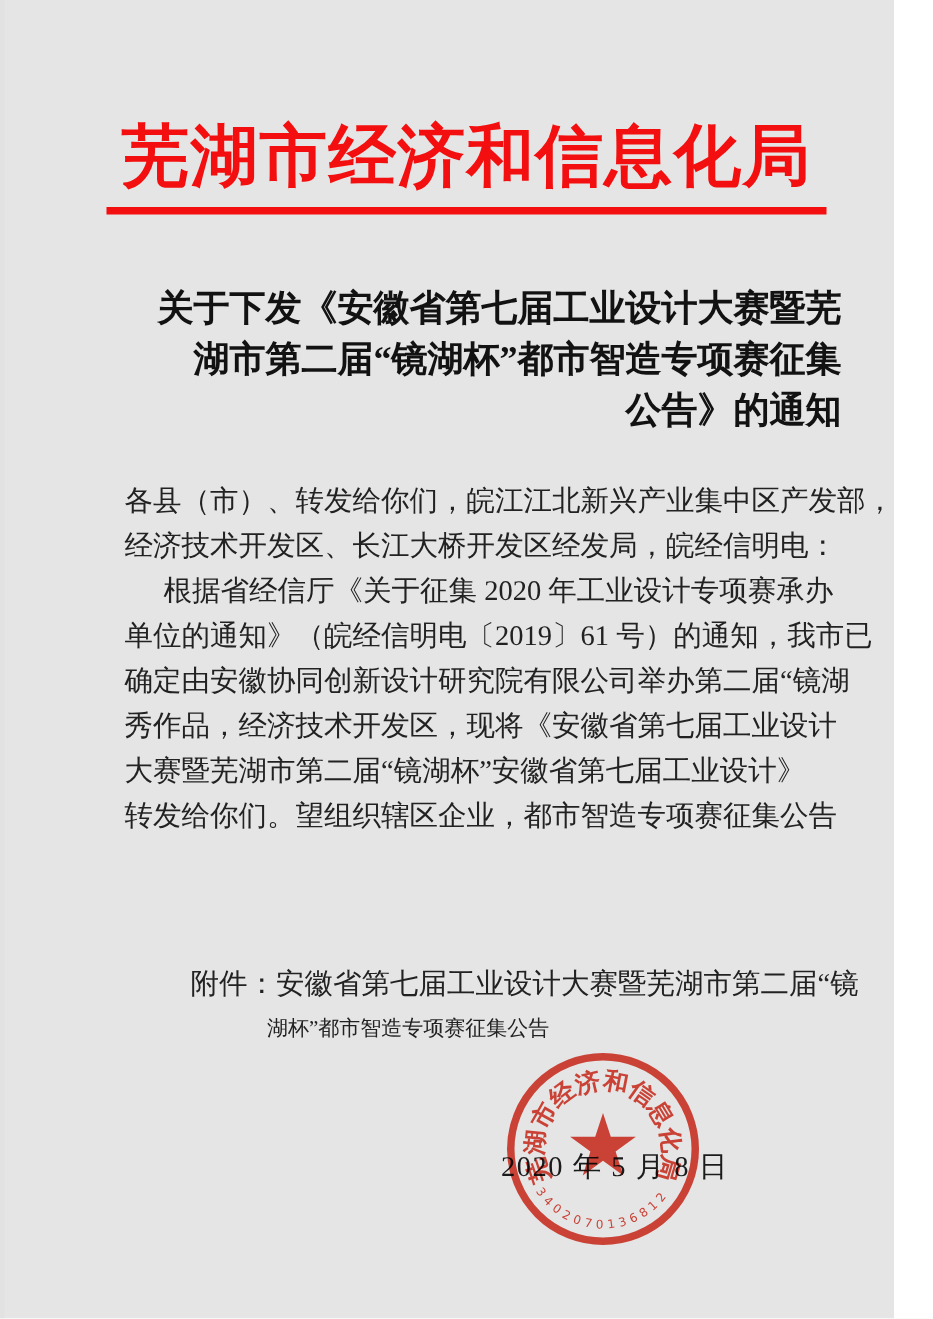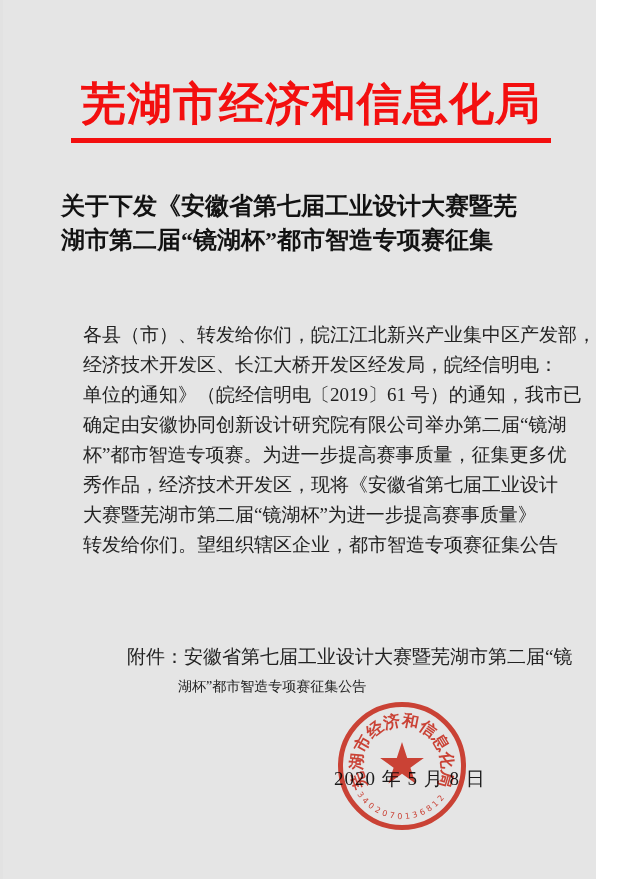--- a/index.html
+++ b/index.html
@@ -22,21 +22,21 @@
     color:#f30f0f;
     white-space:nowrap;
   }
   .red-rule {
     position:absolute; left:71px; top:138px;
     width:480px; height:5px;
     background:#f30f0f;
   }
   .doc-title {
     position:absolute; left:61px; top:189px; width:500px;
-    text-align:left;
+    text-align:right;
     font-size:24px; line-height:34px; font-weight:bold;
     color:#121212;
   }
   .body-block {
     position:absolute; left:83px; top:320px; width:462px;
     font-size:19px; line-height:30px;
     color:#222222;
   }
   .body-line { white-space:nowrap; }
   .body-line.indent { padding-left:26px; }
@@ -67,30 +67,31 @@
 <div class="page">
   <div class="scan-edge"></div>
 
   <div class="agency-header">芜湖市经济和信息化局</div>
 
   <div class="red-rule"></div>
 
   <div class="doc-title">
     <div class="title-line">关于下发《安徽省第七届工业设计大赛暨芜</div>
     <div class="title-line">湖市第二届“镜湖杯”都市智造专项赛征集</div>
+    <div class="title-line">公告》的通知</div>
   </div>
 
   <div class="body-block">
     <div class="body-line">各县（市）、转发给你们，皖江江北新兴产业集中区产发部，</div>
     <div class="body-line">经济技术开发区、长江大桥开发区经发局，皖经信明电：</div>
+    <div class="body-line indent">根据省经信厅《关于征集 2020 年工业设计专项赛承办</div>
     <div class="body-line">单位的通知》（皖经信明电〔2019〕61 号）的通知，我市已</div>
     <div class="body-line">确定由安徽协同创新设计研究院有限公司举办第二届“镜湖</div>
-    <div class="body-line">杯”都市智造专项赛。为进一步提高赛事质量，征集更多优</div>
     <div class="body-line">秀作品，经济技术开发区，现将《安徽省第七届工业设计</div>
-    <div class="body-line">大赛暨芜湖市第二届“镜湖杯”为进一步提高赛事质量》</div>
+    <div class="body-line">大赛暨芜湖市第二届“镜湖杯”安徽省第七届工业设计》</div>
     <div class="body-line">转发给你们。望组织辖区企业，都市智造专项赛征集公告</div>
   </div>
 
   <div class="attachment-line1">附件：安徽省第七届工业设计大赛暨芜湖市第二届“镜</div>
   <div class="attachment-line2">湖杯”都市智造专项赛征集公告</div>
 
   <div class="issue-date">2020 年 5 月 8 日</div>
 
   <div class="seal">
     <svg width="136" height="138" viewBox="0 0 136 138" xmlns="http://www.w3.org/2000/svg">

